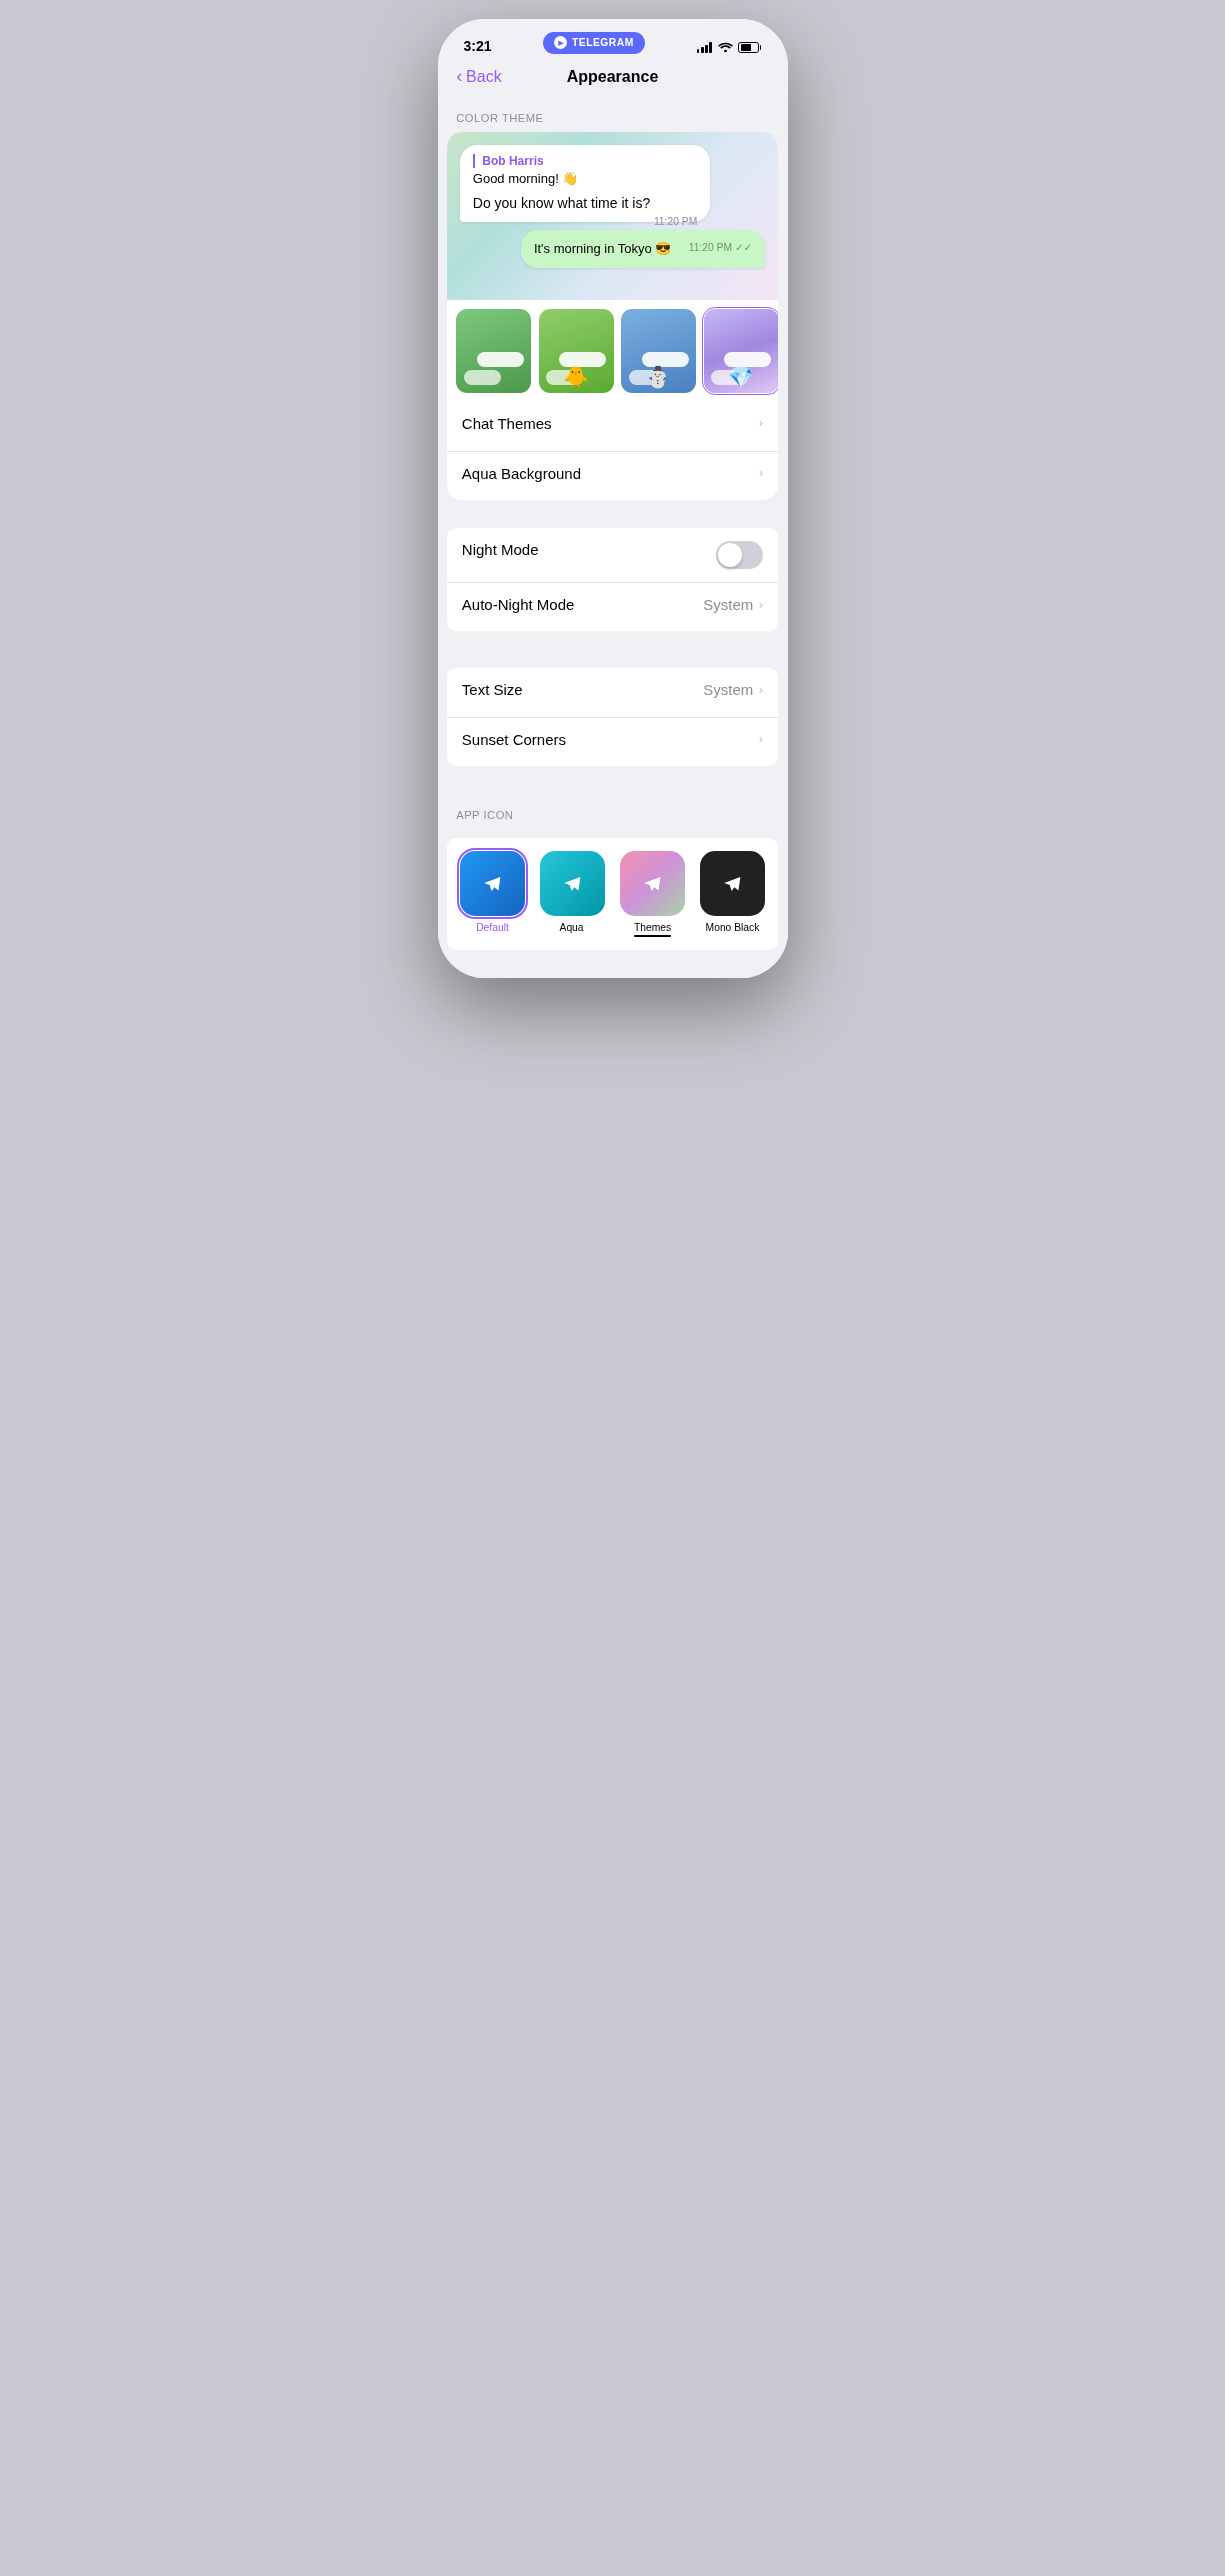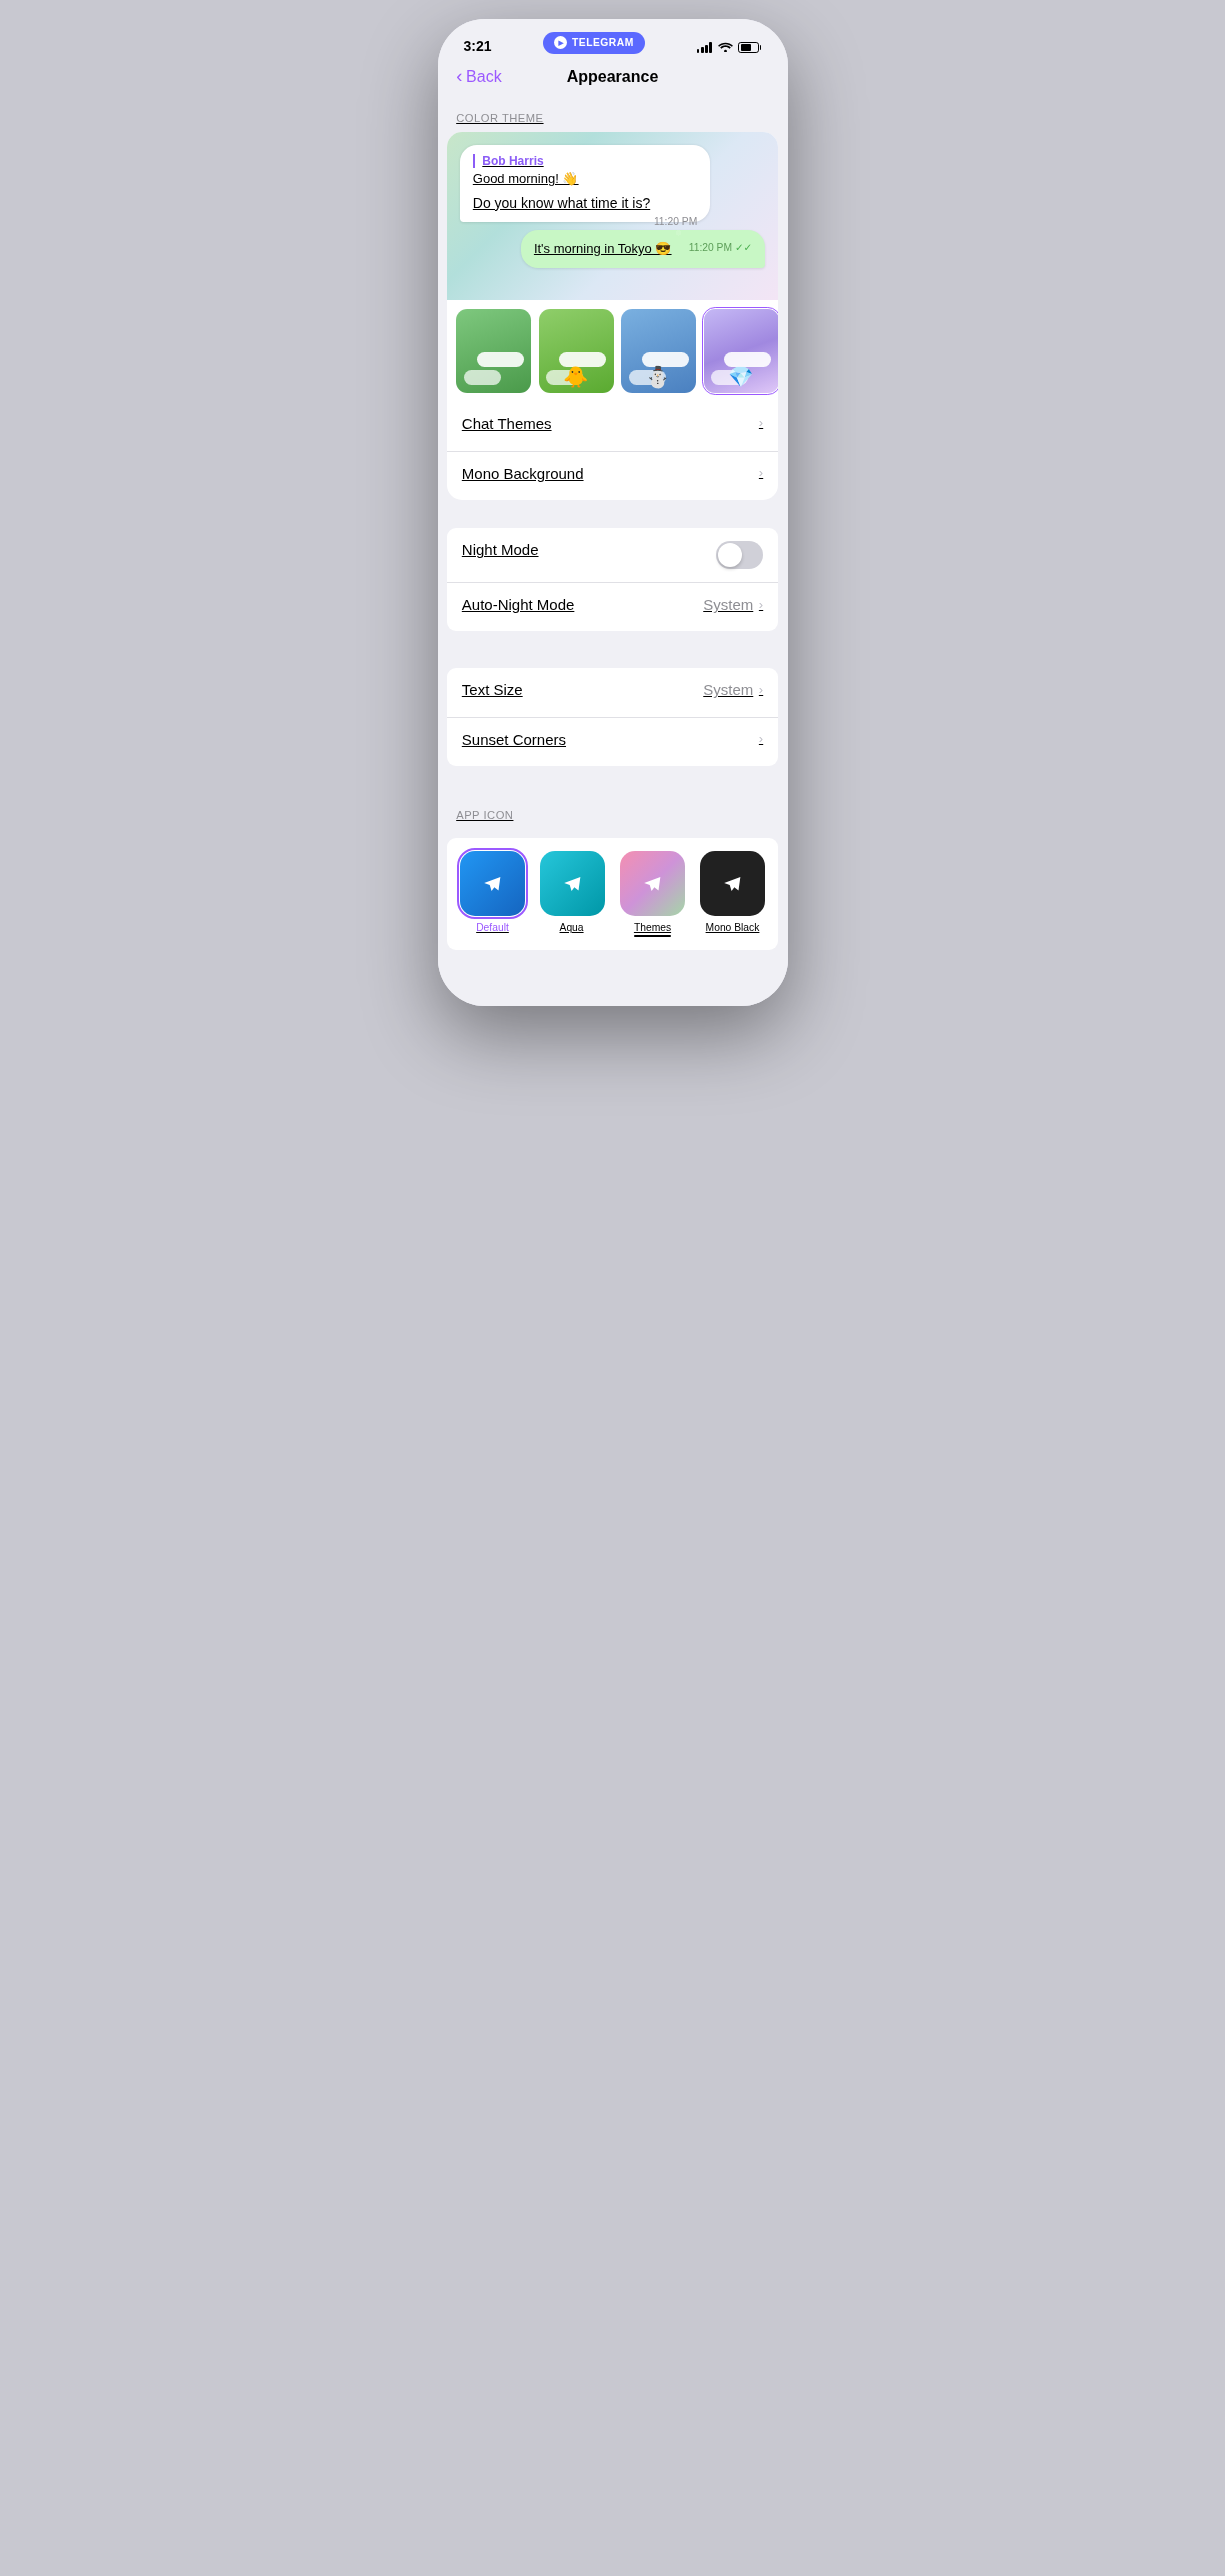--- a/index.html
+++ b/index.html
@@ -160,22 +160,20 @@
       left: 50%;
       transform: translateX(-50%);
       font-size: 16px;
       font-weight: 700;
       color: #000;
     }
 
     
     .content {
       background: #f0f0f5;
-      padding-bottom: 28px;
-      text-decoration: underline;
     }
 
     
     .section-label {
       font-size: 11.2px;
       font-weight: 500;
       color: #8e8e93;
       letter-spacing: 0.5px;
       text-transform: uppercase;
       padding: 15px 18.7px 7.5px;
@@ -576,21 +574,21 @@
 
       </div>
 
       <div class="settings-row">
         <span class="settings-row-label">Chat Themes</span>
         <div class="settings-row-value">
           <span class="chevron-right">›</span>
         </div>
       </div>
       <div class="settings-row">
-        <span class="settings-row-label">Mono Background</span>
+        <span class="settings-row-label">Aqua Background</span>
         <div class="settings-row-value">
           <span class="chevron-right">›</span>
         </div>
       </div>
     </div>
 
     <div class="spacer"></div>
 
     <div class="settings-card">
       <div class="settings-row">

